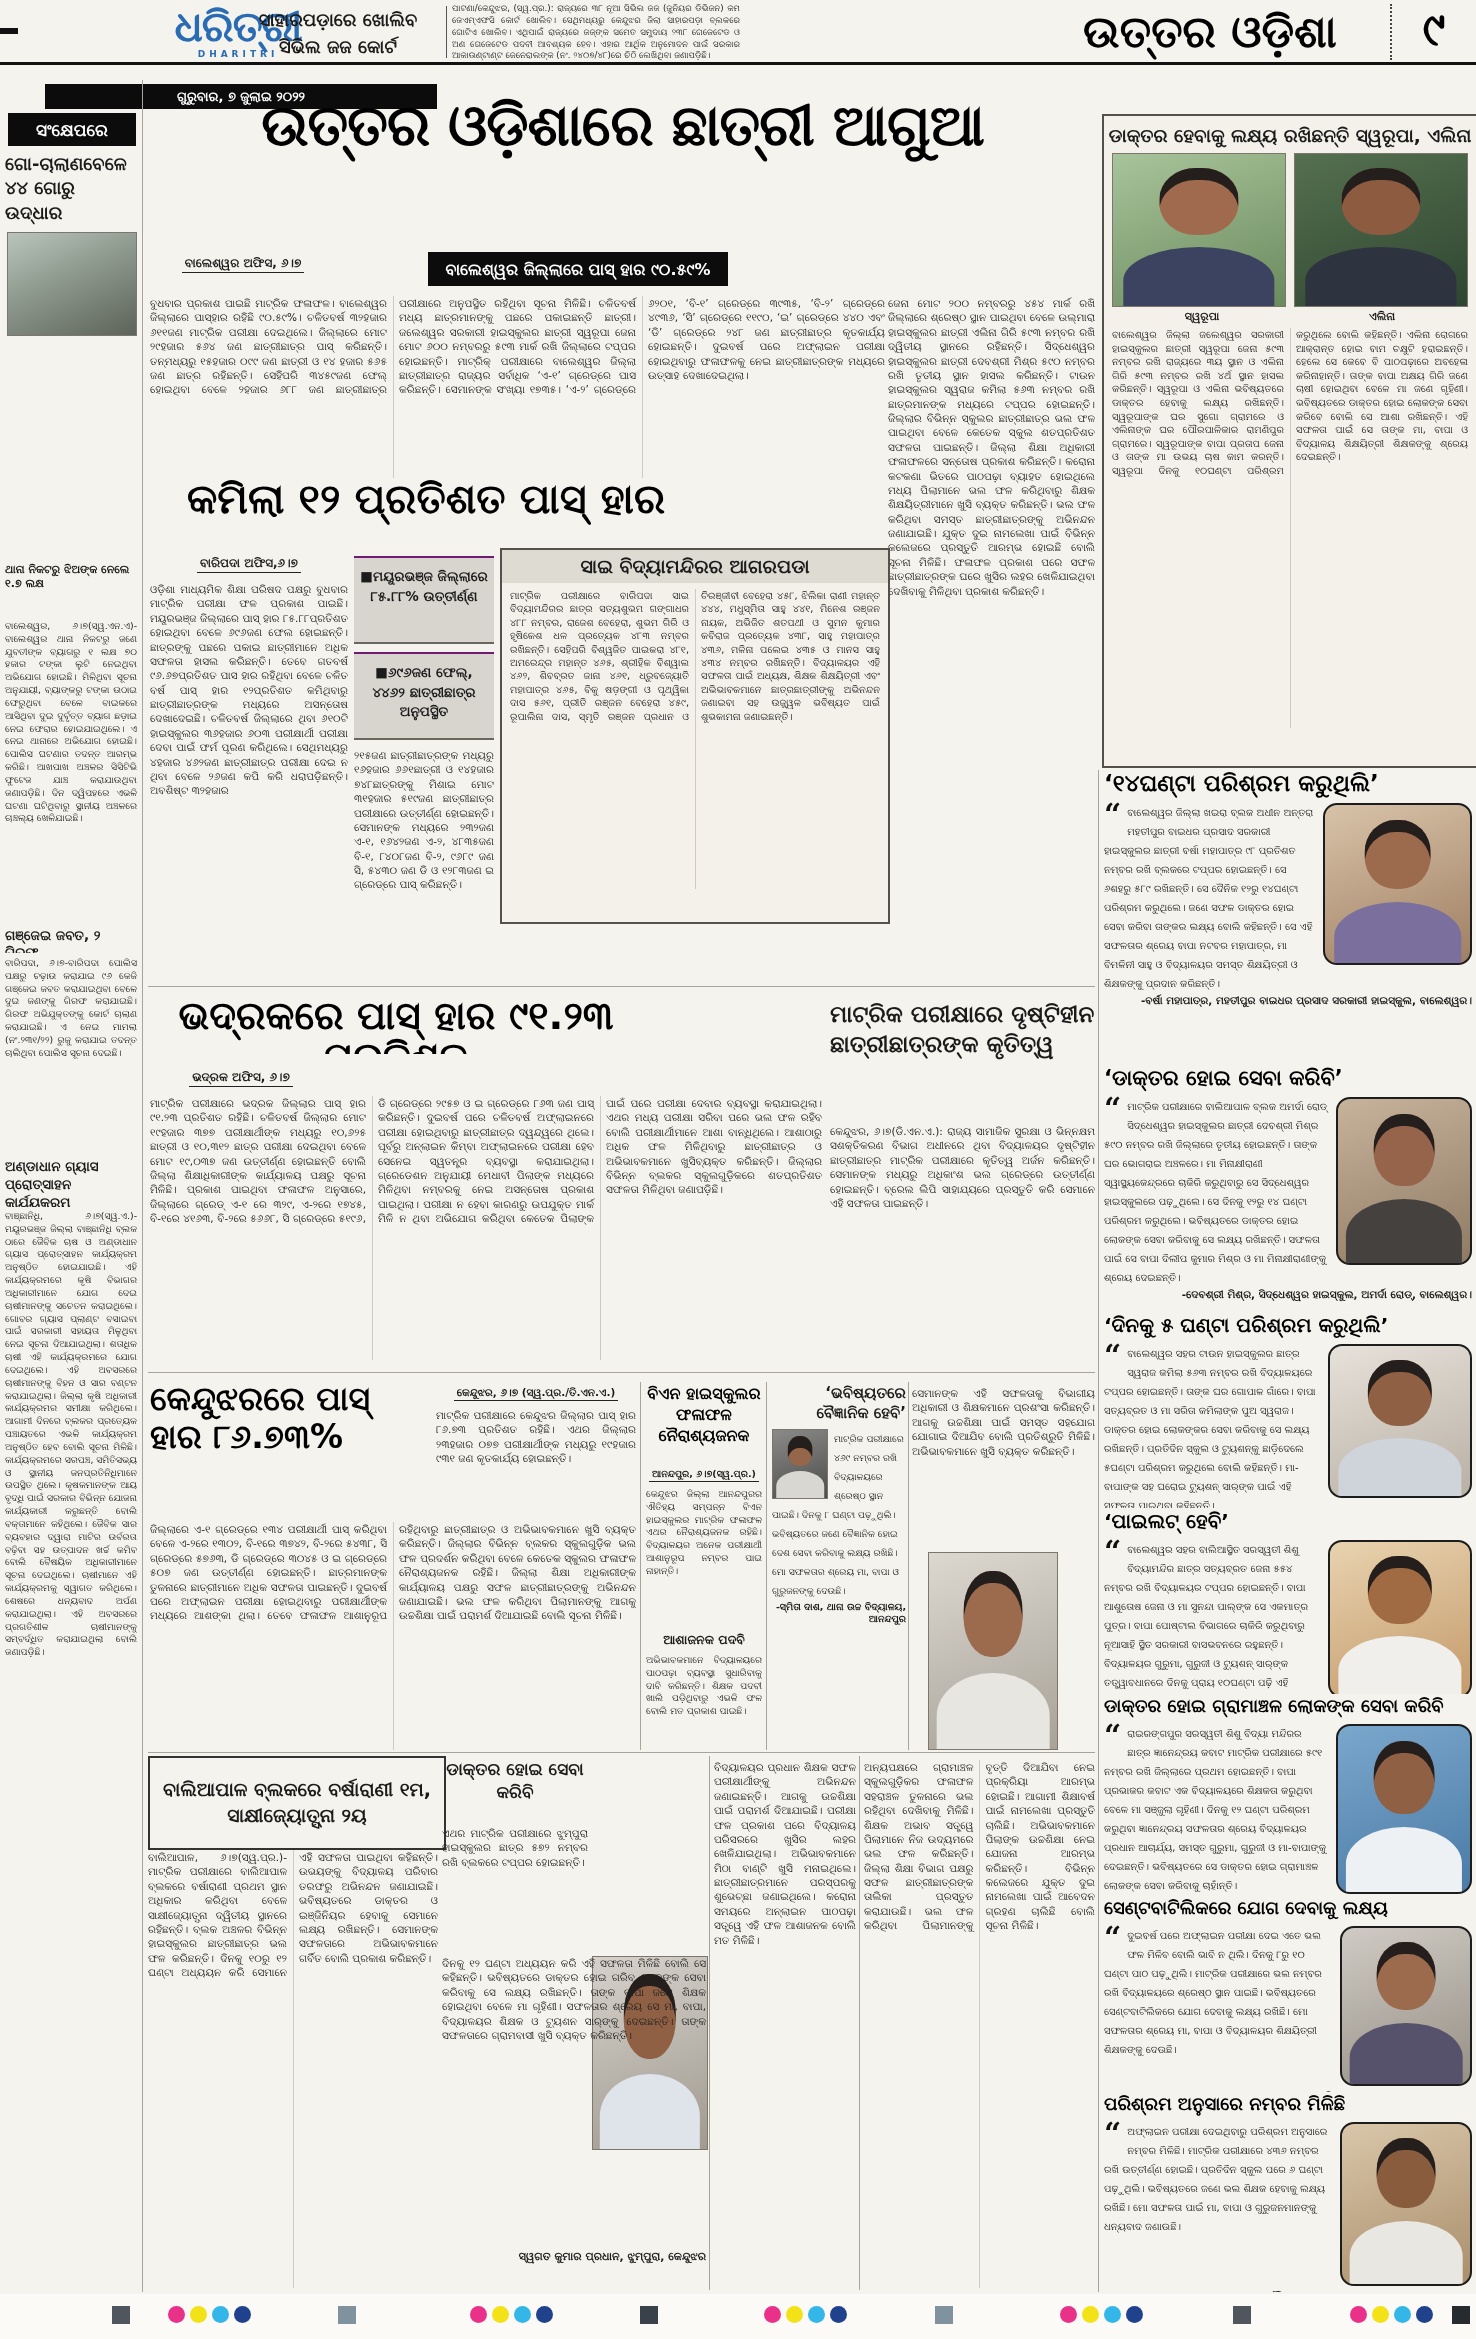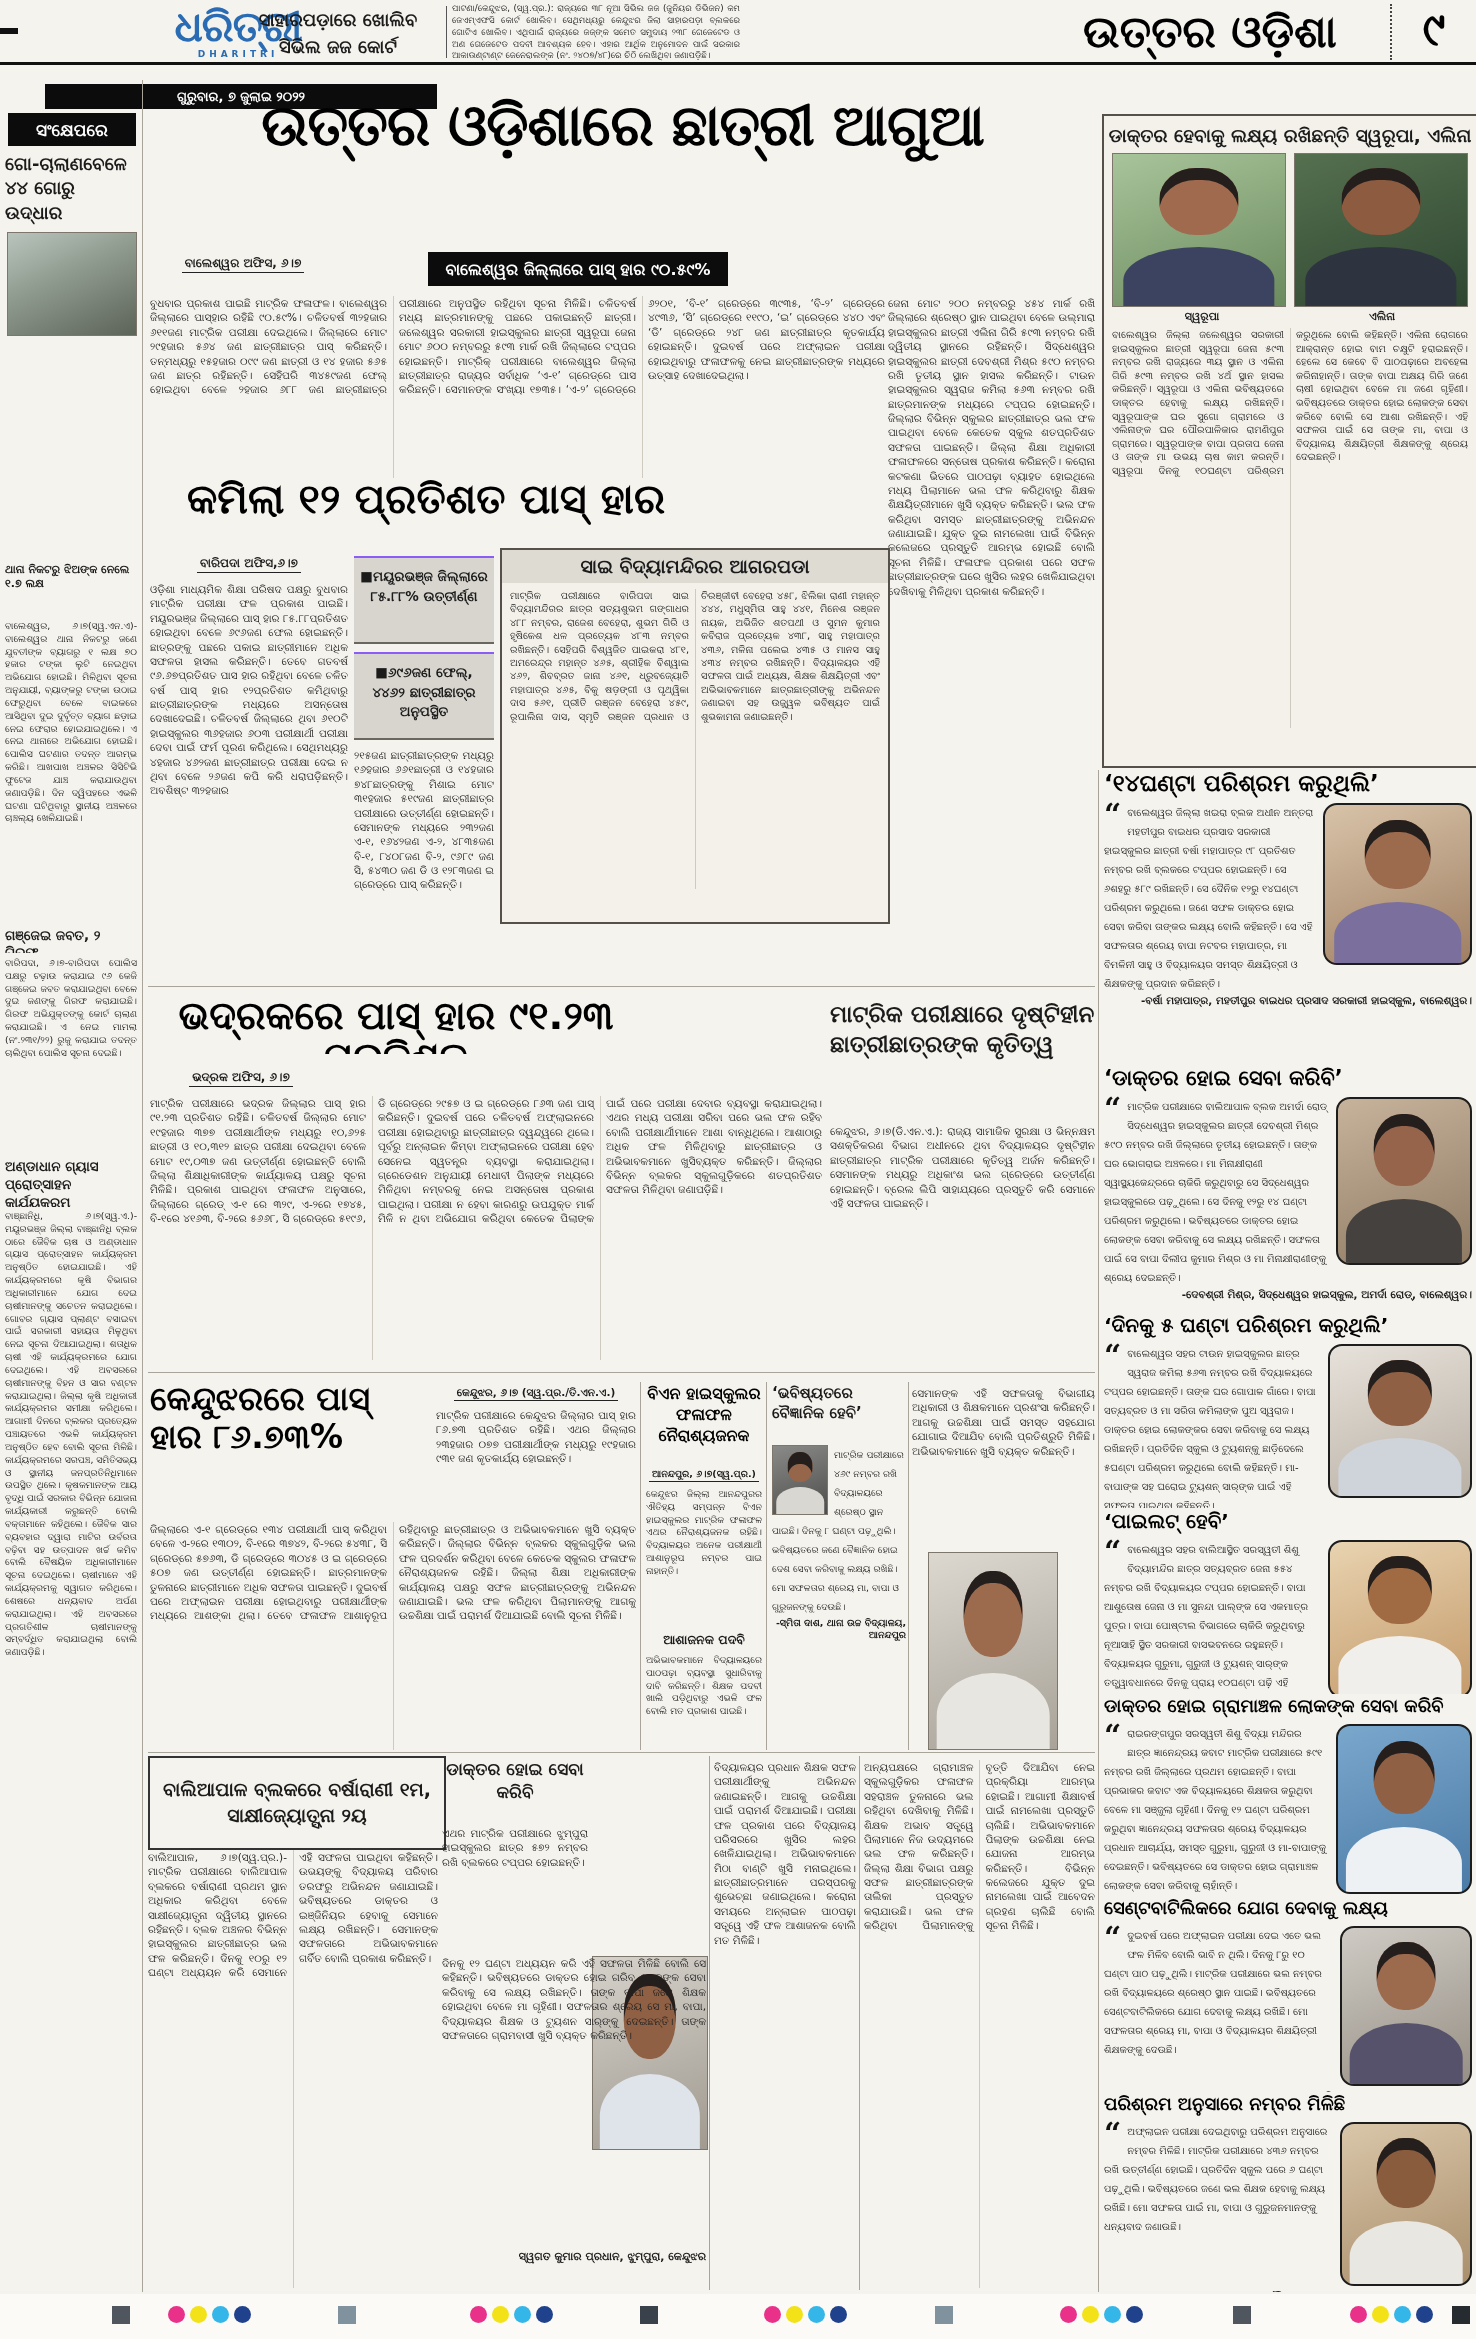--- a/index.html
+++ b/index.html
@@ -11,21 +11,21 @@
   .c2{column-count:2;column-gap:12px;column-rule:1px solid #cfcabf;}
   .c3{column-count:3;column-gap:12px;column-rule:1px solid #cfcabf;}
   .dl{font-weight:bold;font-size:12px;text-align:center;white-space:nowrap;}
   .dl span{border-bottom:1px solid #222;padding:0 3px 2px;}
   .h-xl{font-size:57px;font-weight:bold;color:#000;text-align:center;line-height:1.04;letter-spacing:-1px;}
   .h-l{font-size:41px;font-weight:bold;color:#000;text-align:center;line-height:1.05;}
   .h-m{font-size:33px;font-weight:bold;color:#000;text-align:left;line-height:1.15;}
   .h-s{font-size:16px;font-weight:bold;color:#000;line-height:1.3;text-align:center;}
   .banner{background:#0c0c0c;color:#fff;font-weight:bold;font-size:16px;
           display:flex;align-items:center;justify-content:center;}
-  .info{background:#d8d5cf;border-top:2px solid #8b5cf6;border-bottom:2px solid #6a675f;
+  .info{background:#d8d5cf;border-top:2px solid #701a75;border-bottom:2px solid #6a675f;
         font-weight:bold;font-size:13.5px;text-align:center;padding:9px 5px;line-height:1.45;}
   .rule{background:#111;}
   .hair{background:#a9a49a;}
   .photo{border:1px solid #7c766c;}
   .portrait{position:relative;overflow:hidden;background:linear-gradient(160deg,var(--bgA,#cfc9bf),var(--bgB,#8e867a));}
   .portrait::before{content:"";position:absolute;left:50%;top:9%;width:46%;height:44%;transform:translateX(-50%);
         background:var(--skin,#9c6a4d);border-radius:46%;box-shadow:inset 0 12px 0 0 var(--hair,#241f1d);}
   .portrait::after{content:"";position:absolute;left:50%;bottom:-5%;width:88%;height:44%;transform:translateX(-50%);
         background:var(--shirt,#39415c);border-radius:50% 50% 0 0;}
   .cap{font-size:11px;font-weight:bold;text-align:center;}
@@ -109,21 +109,21 @@
 
   <div class="b h-s" style="left:646px;top:1384px;width:116px;height:80px">ବିଏନ ହାଇସ୍କୁଲର ଫଳାଫଳ ନୈରାଶ୍ୟଜନକ</div>
   <div class="b dl" style="left:646px;top:1468px;width:116px;height:16px;font-size:9.5px">
     <span>ଆନନ୍ଦପୁର, ୬।୭(ସ୍ୱ.ପ୍ର.)</span></div>
   <div class="b body small" style="left:646px;top:1488px;width:116px;height:140px">କେନ୍ଦୁଝର ଜିଲ୍ଲା ଆନନ୍ଦପୁରର ଐତିହ୍ୟ ସମ୍ପନ୍ନ ବିଏନ ହାଇସ୍କୁଲର ମାଟ୍ରିକ ଫଳାଫଳ ଏଥର ନୈରାଶ୍ୟଜନକ ରହିଛି। ବିଦ୍ୟାଳୟର ଅନେକ ପରୀକ୍ଷାର୍ଥୀ ଆଶାନୁରୂପ ନମ୍ବର ପାଇ ନାହାନ୍ତି।</div>
   <div class="b" style="left:646px;top:1632px;width:116px;height:20px;font-size:12.5px;font-weight:bold;text-align:center">ଆଶାଜନକ ପଦବି</div>
   <div class="b body small" style="left:646px;top:1654px;width:116px;height:96px">ଅଭିଭାବକମାନେ ବିଦ୍ୟାଳୟରେ ପାଠପଢ଼ା ବ୍ୟବସ୍ଥା ସୁଧାରିବାକୁ ଦାବି କରିଛନ୍ତି। ଶିକ୍ଷକ ପଦବୀ ଖାଲି ପଡ଼ିଥିବାରୁ ଏଭଳି ଫଳ ବୋଲି ମତ ପ୍ରକାଶ ପାଇଛି।</div>
   <div class="b hair" style="left:766px;top:1382px;width:1px;height:368px"></div>
 
   <div class="b" style="left:772px;top:1384px;width:134px;height:366px">
-    <div style="font-size:15px;font-weight:bold;text-align:left;line-height:1.3;margin-bottom:20px">‘ଭବିଷ୍ୟତରେ ବୈଜ୍ଞାନିକ ହେବି’</div>
+    <div style="font-size:15px;font-weight:bold;text-align:right;line-height:1.3;margin-bottom:4px">‘ଭବିଷ୍ୟତରେ ବୈଜ୍ଞାନିକ ହେବି’</div>
     <div class="photo portrait" style="float:left;width:54px;height:68px;margin:2px 6px 2px 0;--bgA:#8a8a88;--bgB:#4c4c4a;--skin:#95664a;--shirt:#d9d7d2"></div>
     <span class="body small">ମାଟ୍ରିକ ପରୀକ୍ଷାରେ ୪୬୯ ନମ୍ବର ରଖି ବିଦ୍ୟାଳୟରେ ଶ୍ରେଷ୍ଠ ସ୍ଥାନ ପାଇଛି। ଦିନକୁ ୮ ଘଣ୍ଟା ପଢ଼ୁଥିଲି। ଭବିଷ୍ୟତରେ ଜଣେ ବୈଜ୍ଞାନିକ ହୋଇ ଦେଶ ସେବା କରିବାକୁ ଲକ୍ଷ୍ୟ ରଖିଛି। ମୋ ସଫଳତାର ଶ୍ରେୟ ମା, ବାପା ଓ ଗୁରୁଜନଙ୍କୁ ଦେଉଛି।</span>
     <div class="rq-attr" style="font-size:9.5px">-ସ୍ମିତା ଦାଶ, ଥାନା ଉଚ୍ଚ ବିଦ୍ୟାଳୟ, ଆନନ୍ଦପୁର</div>
   </div>
   <div class="b hair" style="left:908px;top:1382px;width:1px;height:368px"></div>
 
   <div class="b hair" style="left:148px;top:1752px;width:947px;height:1px"></div>
   <div class="b" style="left:148px;top:1756px;width:290px;height:86px;border:2px solid #333;display:flex;align-items:center;justify-content:center;padding:2px">
     <div style="font-size:19px;font-weight:bold;text-align:center;line-height:1.35">ବାଲିଆପାଳ ବ୍ଲକରେ ବର୍ଷାରାଣୀ ୧ମ, ସାକ୍ଷୀଜ୍ୟୋତ୍ସ୍ନା ୨ୟ</div>
   </div>

